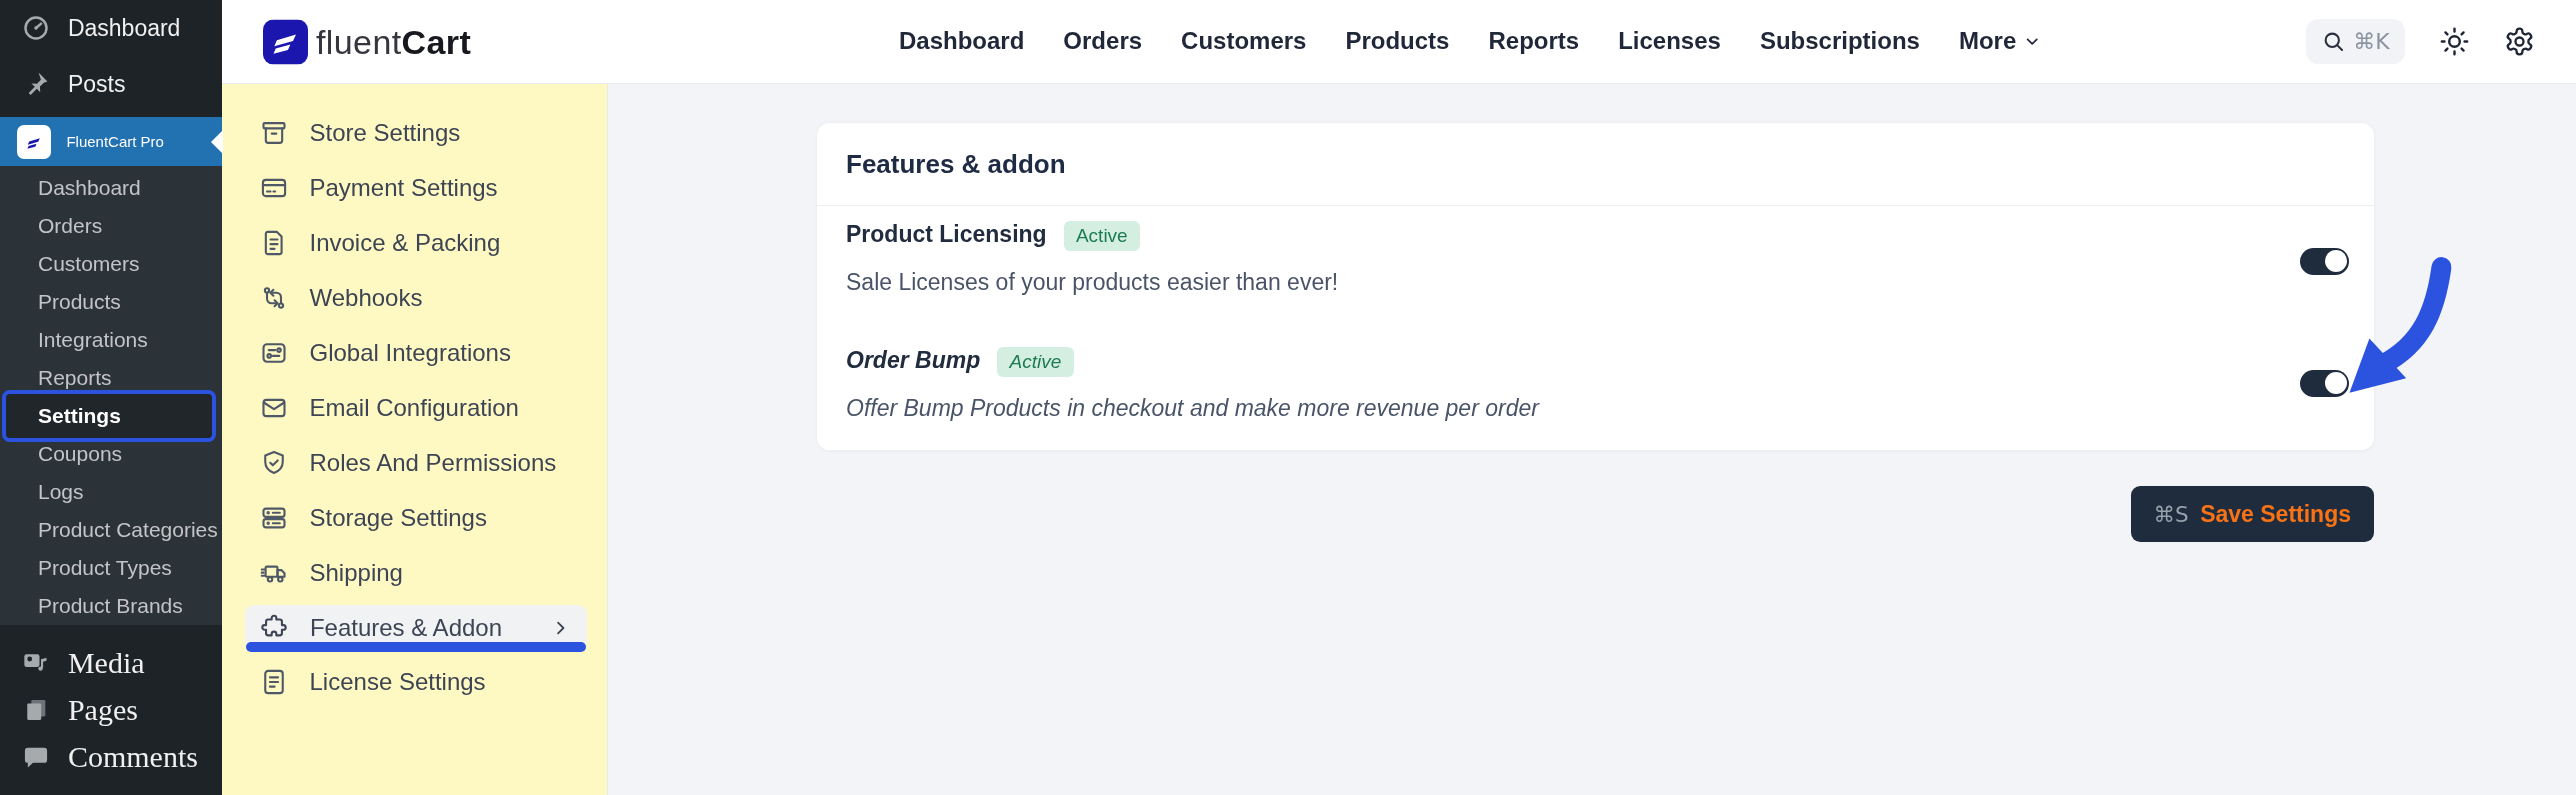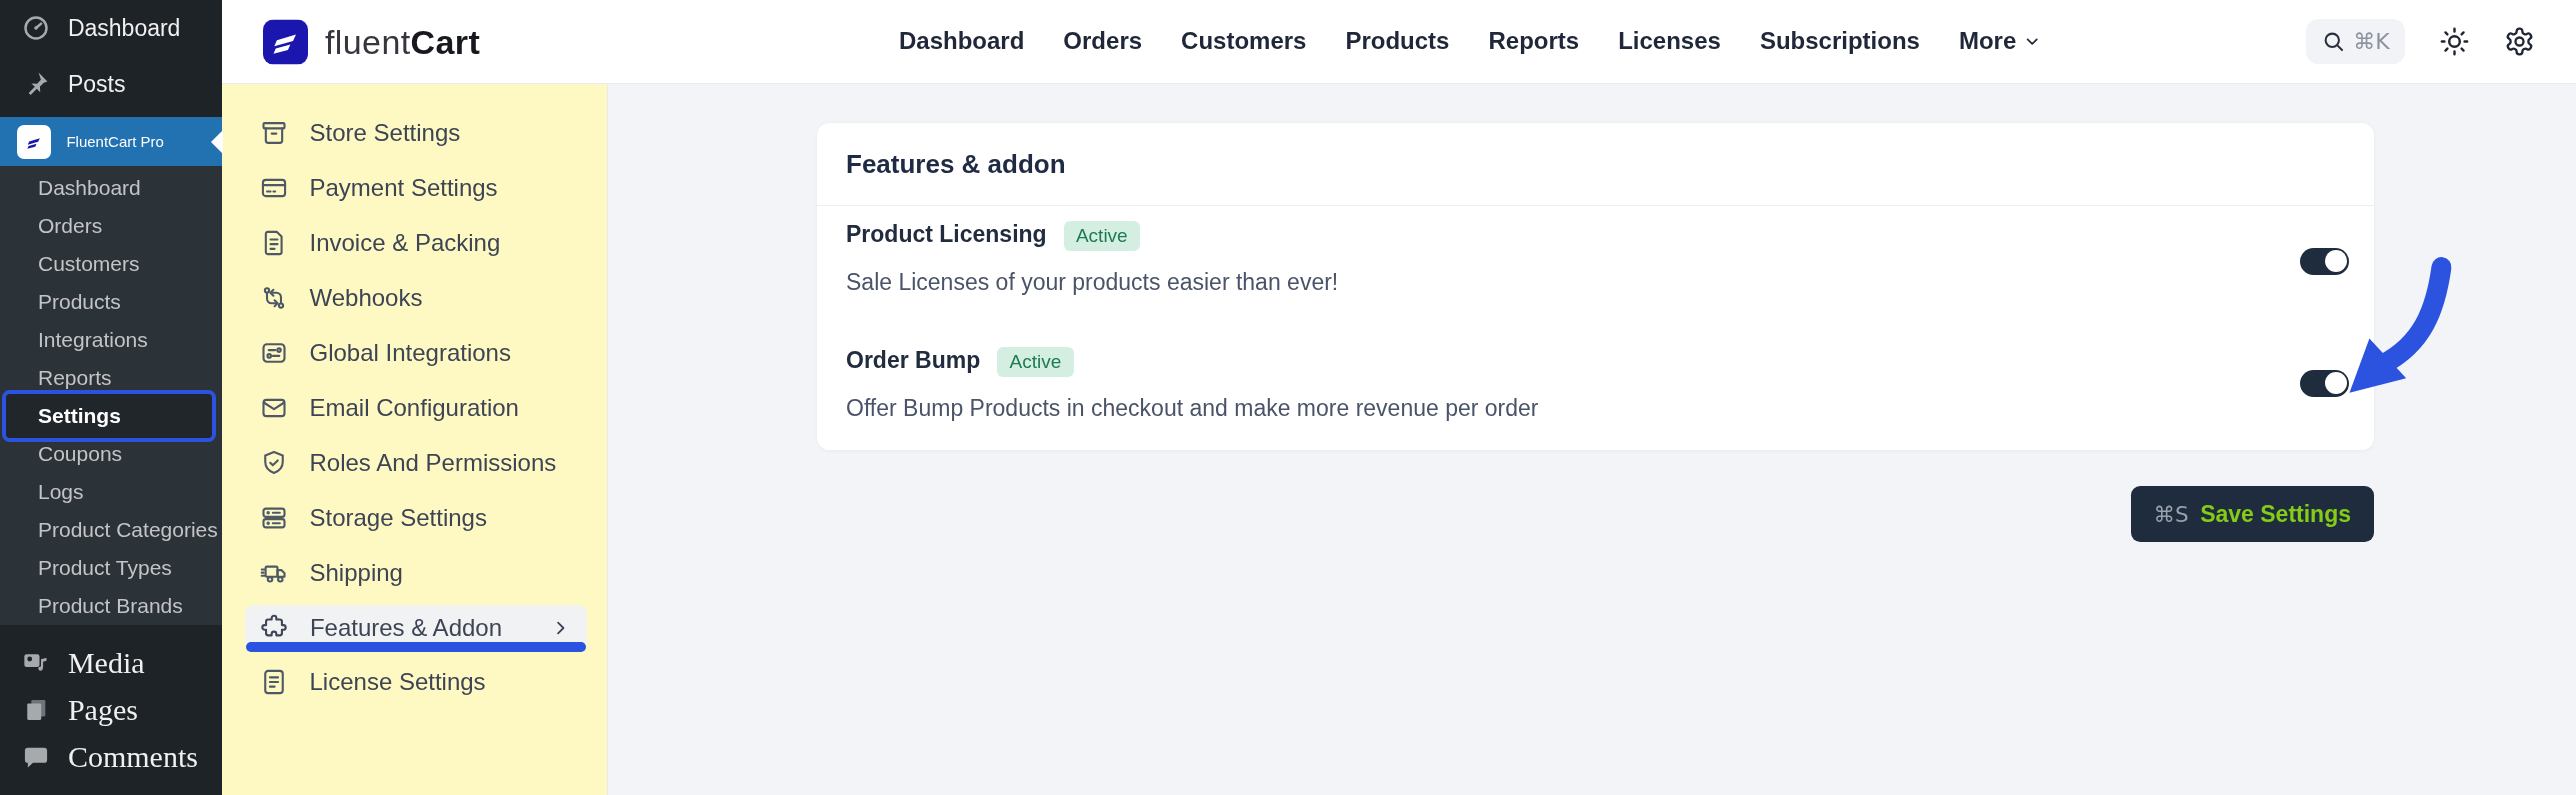--- a/index.html
+++ b/index.html
@@ -27,21 +27,21 @@
   .sub-item.selected { color:#fff; font-weight:700; }
   .sub-item.selected .hl { position:absolute; left:2.3px; right:6.1px; top:-7px; bottom:-7px;
               border:4.6px solid #2c52e0; border-radius:7.7px; background:rgba(18,22,26,.45); }
   .sub-item.selected .lbl { position:relative;margin-top:40px; }
   .wp-bottom { margin-top:14px; }
   .wp-bottom .wp-item { height:47px; font-size:30px;font-family:Liberation Serif, serif; }
 
   
   .topbar { position:absolute; left:222px; top:0; width:2354px; height:84px; background:#fff;
             border-bottom:1.5px solid #e9ebef; z-index:2; }
-  .brand { position:absolute; left:41px; top:50%; transform:translateY(-50%); display:flex; align-items:center; gap:17px; }
+  .brand { position:absolute; left:41px; top:50%; transform:translateY(-50%); display:flex; align-items:center; gap:8px; }
   .brand-text { font-size:34px; letter-spacing:0.4px; }
   .brand-first { font-weight:400; color:#36363f; }
   .brand-second { font-weight:800; color:#17191f; }
   .main-nav { position:absolute; left:677px; top:0; height:82px; display:flex; align-items:center; gap:39px;
               font-size:24px; font-weight:600; color:#1f2738; }
   .main-nav .nav-item { cursor:pointer; display:flex; align-items:center; gap:7px; white-space:nowrap; }
   .top-actions { position:absolute; right:41px; top:0; height:82px; display:flex; align-items:center; gap:34px; }
   .search-pill { height:45px; padding:0 15.4px; border-radius:12.3px; background:#f2f3f6; display:flex;
                  align-items:center; gap:7.7px; cursor:pointer; }
   .kbd { font-family:"DejaVu Sans", sans-serif; font-size:22px; color:#8c93a0; }
@@ -59,34 +59,34 @@
                background:#2c52e0; border-radius:5.4px; }
   .side-item .chev { position:absolute; right:15.4px; top:50%; transform:translateY(-50%); }
 
   
   .card { position:absolute; left:817px; top:123px; width:1557px; height:327px; background:#fff;
           border-radius:12.3px; box-shadow:0 0.8px 3.8px rgba(20,30,60,.05); z-index:1; }
   .card-header { height:83px; border-bottom:1.5px solid #edeff3; display:flex; align-items:center;
           padding:0 29px; font-size:26px; font-weight:700; color:#1f2b45; }
   .feature-row { position:absolute; left:29px; right:92px; }
   .feature-row.r1 { top:98px; }
-  .feature-row.r2 { top:224px; }
+  .feature-row.r2 { top:224px;font-style:italic; }
   .feature-name { display:flex; align-items:flex-start; gap:17px; font-size:23px; font-weight:700; color:#212c3f; }
   .badge { font-size:19px; font-weight:500; color:#1d7b52; background:#d5eee2; border-radius:6.1px;
            padding:4.6px 12.3px; line-height:1.1; }
   .feature-desc { margin-top:17.7px; font-size:23px; color:#4a5468; }
   .toggle { position:absolute; right:24.6px; width:49px; height:27px; border-radius:14px; background:#1f2c3d; cursor:pointer; }
   .toggle::after { content:""; position:absolute; right:2.3px; top:2.3px; width:22px; height:22px; border-radius:50%; background:#fff; }
   .toggle.t1 { top:125px; }
   .toggle.t2 { top:247px; }
 
   .save-btn { position:absolute; right:202px; top:486px; height:56px; padding:0 23px; background:#1f2c3d;
           border-radius:9.2px; display:flex; align-items:center; justify-content:center; gap:11.5px; cursor:pointer; z-index:1; }
   .save-shortcut { font-family:"DejaVu Sans", sans-serif; font-size:21.5px; color:#99a1ad; }
-  .save-label { font-size:23px; font-weight:700; color:#84cc16; }
+  .save-label { font-size:23px; font-weight:700; color:#f97316; }
 
   .arrow-annotation { position:absolute; left:2305px; top:244px; z-index:10; pointer-events:none; }
 </style>
 </head>
 <body>
 
 <div class="wp-sidebar">
 
   <div class="wp-item">
     <svg class="wicon" viewBox="0 0 24 24" fill="none" stroke="#a7aaad" stroke-width="2.1" stroke-linecap="round">

